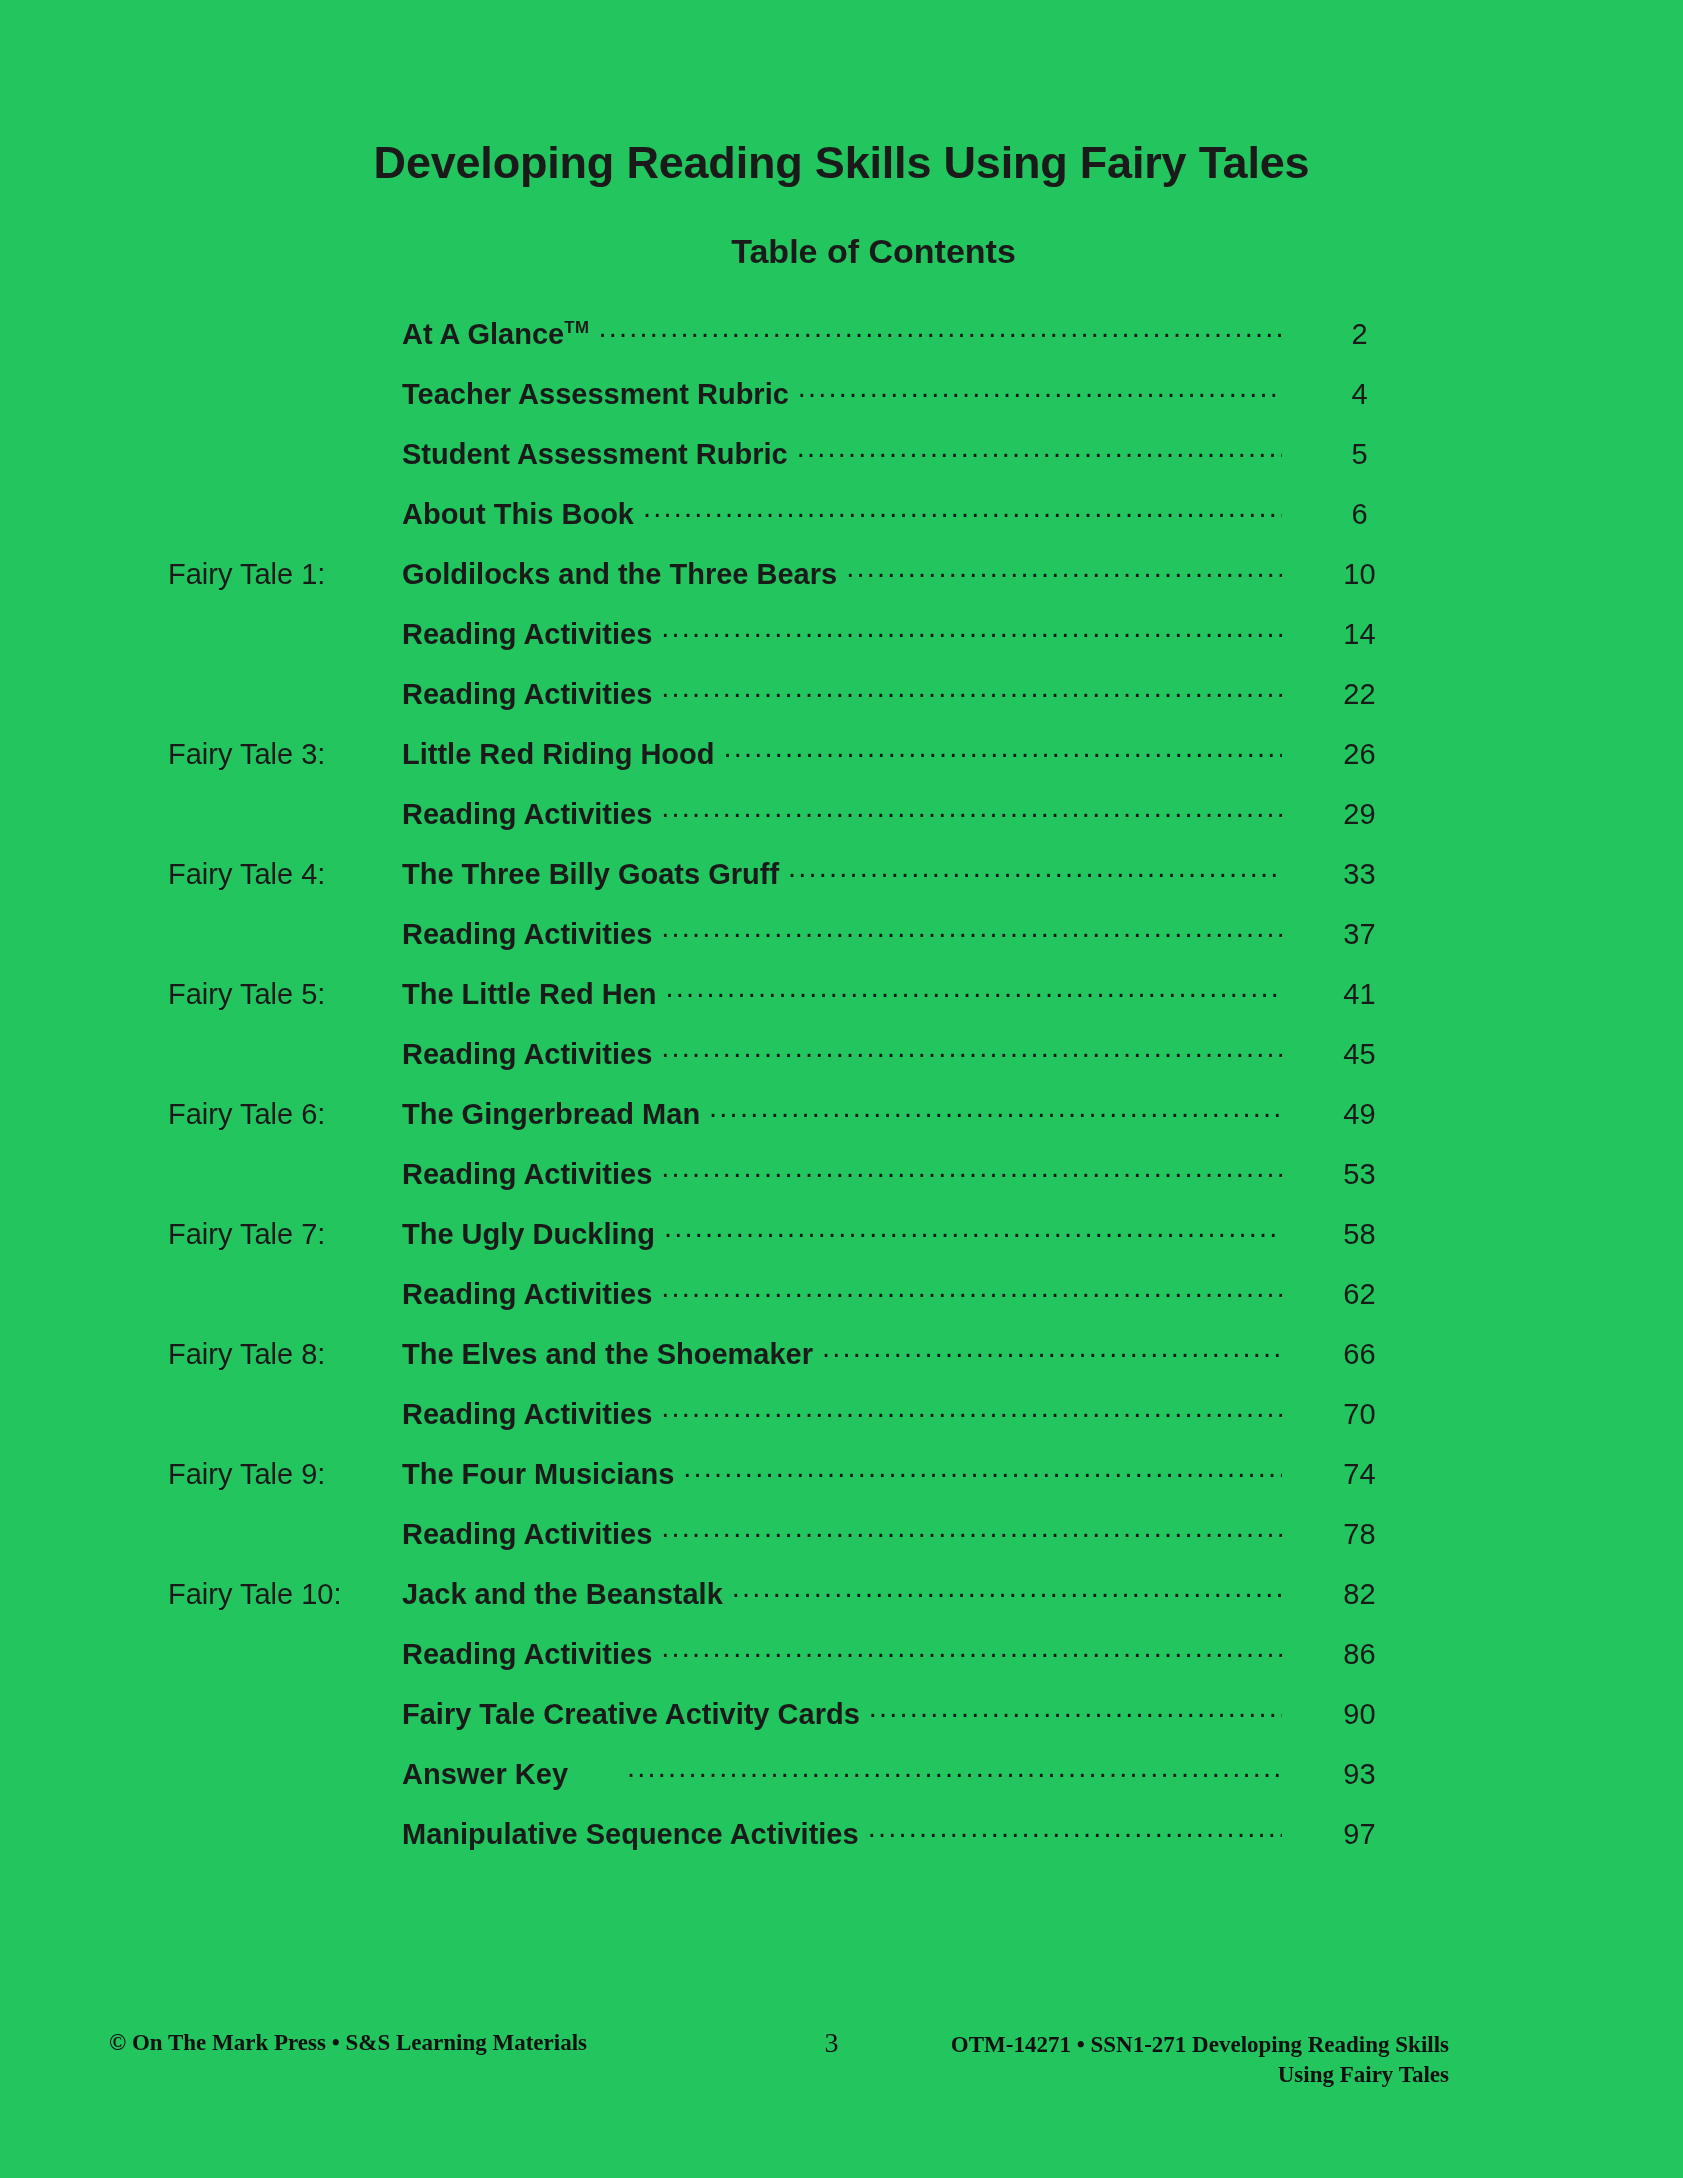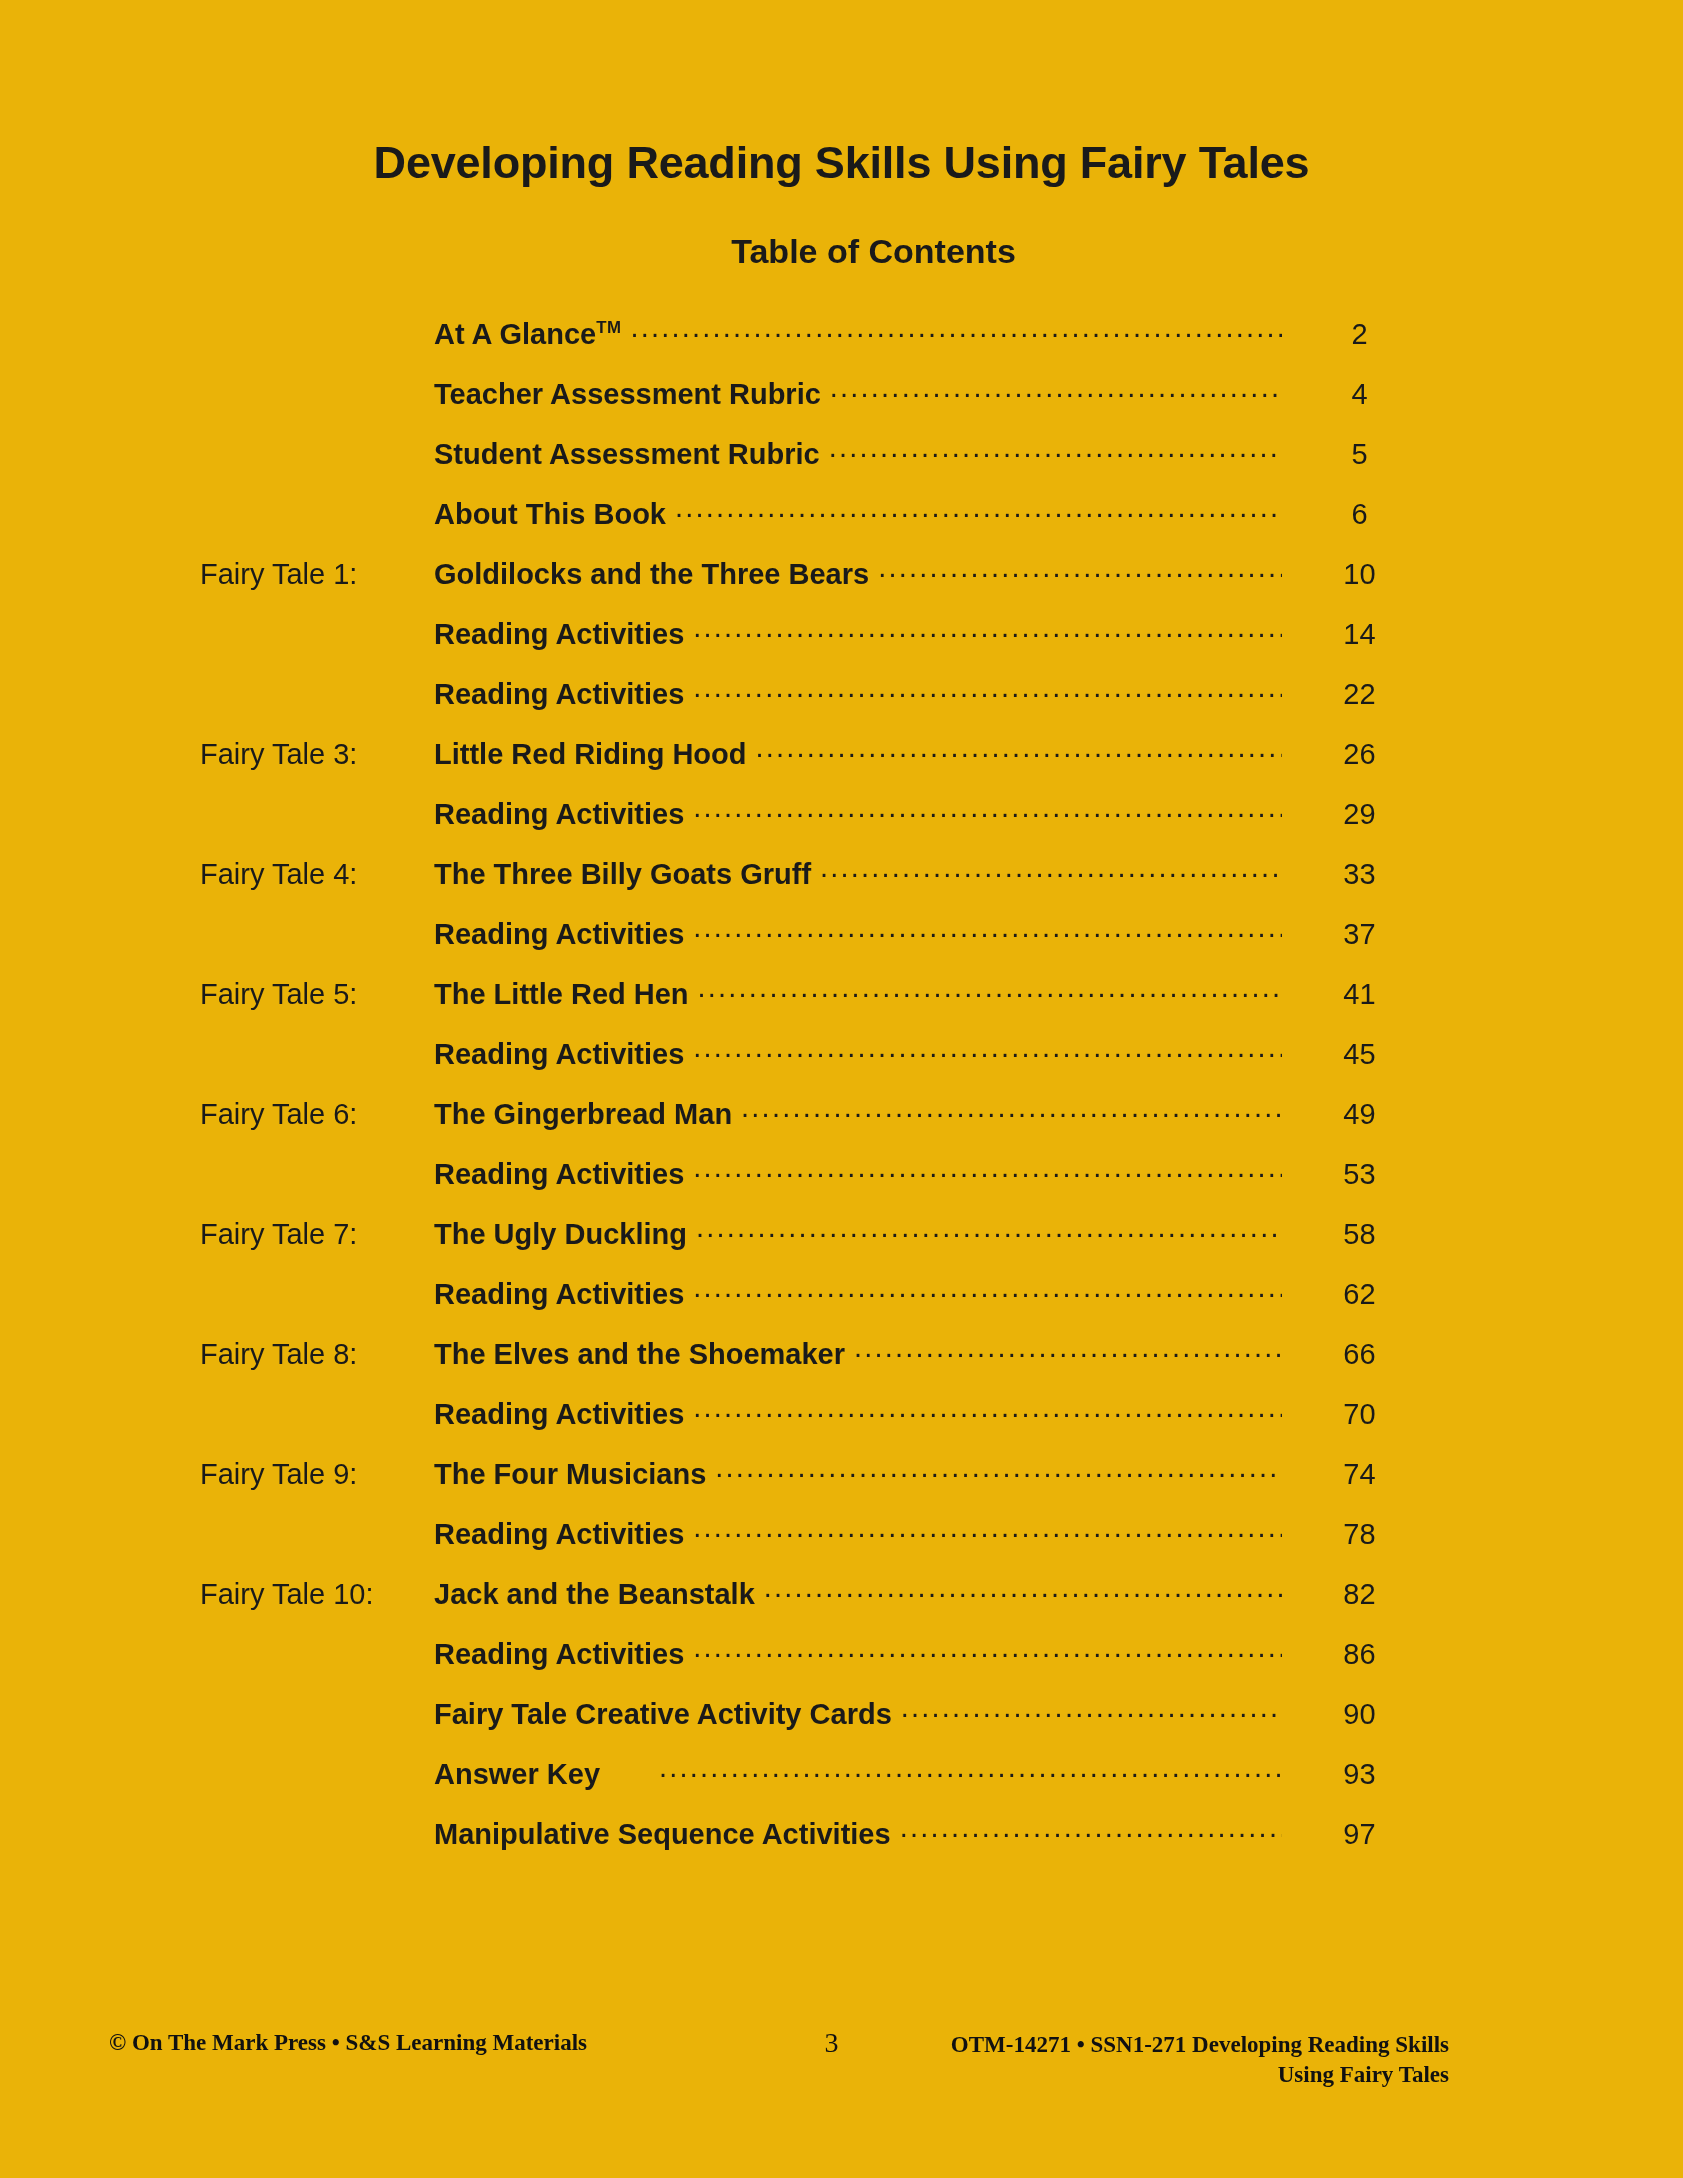--- a/index.html
+++ b/index.html
@@ -9,21 +9,21 @@
   }
   body {
     font-family: "Liberation Sans", sans-serif;
     color: #1a1a1a;
     -webkit-font-smoothing: antialiased;
   }
   .page {
     position: relative;
     width: 1683px;
     height: 2178px;
-    background: #eab308;
+    background: #22c55e;
     overflow: hidden;
     box-sizing: border-box;
   }
 
   
   .doc-title {
     position: absolute;
     top: 107px;
     left: 0;
     width: 1683px;
@@ -56,21 +56,20 @@
     left: 168px;
     width: 1247px;
   }
   .toc-row {
     display: flex;
     align-items: baseline;
     height: 60px;
     font-size: 29px;
     color: #1a1a1a;
     white-space: nowrap;
-    margin-left: 32px;
   }
   
   .row-label {
     flex: 0 0 234px;
     font-weight: normal;
     font-size: 29px;
   }
   .row-label.empty {
     visibility: hidden;
   }

